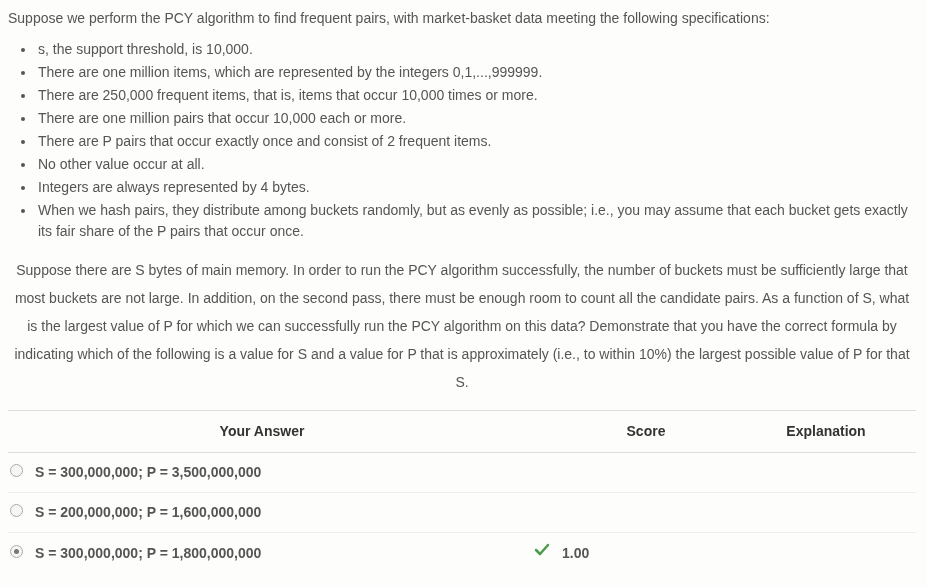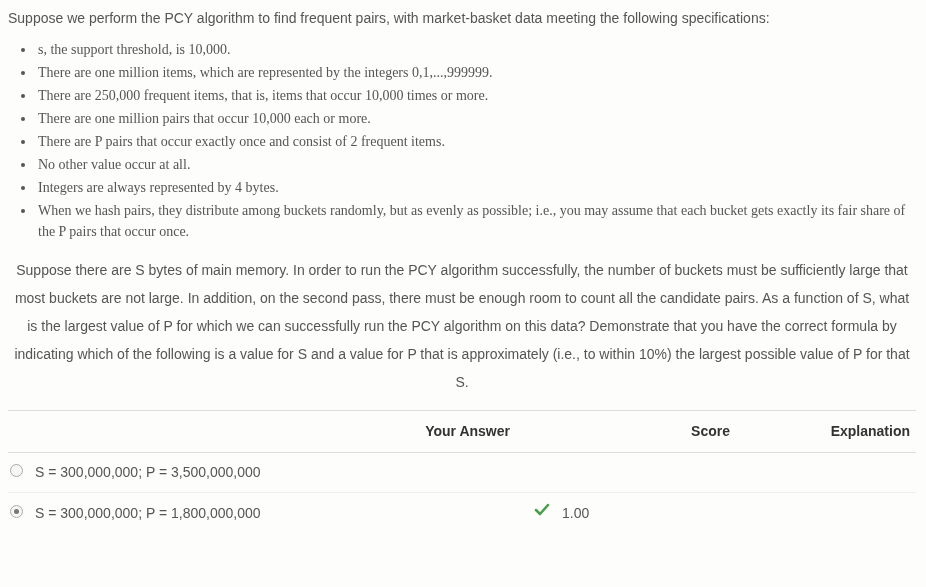--- a/index.html
+++ b/index.html
@@ -14,47 +14,47 @@
     width: 926px;
   }
   .question-intro { margin: 0 0 10px 0; }
   .spec-list {
     margin: 0 0 14px 0;
     padding-left: 28px;
   }
   .spec-list li {
     margin-bottom: 2px;
     padding-left: 2px;
-    font-family: Liberation Serif, serif;
   }
   .question-body {
     margin: 0 0 14px 0;
     line-height: 2;
     text-align: center;
   }
   .answer-table {
     width: 100%;
     border-collapse: collapse;
     margin-top: 6px;
   }
   .answer-table th {
-    text-align: right;
+    text-align: center;
     font-weight: bold;
     color: #333;
     padding: 10px 6px 10px 6px;
     border-top: 1px solid #ddd;
     border-bottom: 1px solid #ddd;
     font-size: 14px;
   }
   .answer-table td {
     padding: 9px 6px;
     border-bottom: 1px solid #eee;
     vertical-align: middle;
     font-size: 14px;
     color: #555;
+    font-weight: bold;
   }
   .answer-table tr:last-child td { border-bottom: none; }
   .radio-cell { width: 18px; padding-left: 2px !important; }
   .radio {
     width: 13px; height: 13px;
     border: 1px solid #aaa;
     border-radius: 50%;
     display: inline-block;
     position: relative;
     background: #f6f6f6;
@@ -104,20 +104,27 @@
   </thead>
   <tbody>
     <tr>
       <td class="radio-cell"><span class="radio"></span></td>
       <td>S = 300,000,000; P = 3,500,000,000</td>
       <td class="col-check"></td>
       <td class="col-score"></td>
       <td class="col-expl"></td>
     </tr>
     <tr>
+      <td class="radio-cell"><span class="radio"></span></td>
+      <td>S = 200,000,000; P = 1,600,000,000</td>
+      <td class="col-check"></td>
+      <td class="col-score"></td>
+      <td class="col-expl"></td>
+    </tr>
+    <tr>
       <td class="radio-cell"><span class="radio selected"></span></td>
       <td>S = 300,000,000; P = 1,800,000,000</td>
       <td class="col-check">
         <svg class="check-icon" viewBox="0 0 16 16">
           <path d="M2 8 L6 12 L14 3" stroke="#4a9d4a" stroke-width="2.5" fill="none" stroke-linecap="round" stroke-linejoin="round"></path>
         </svg>
       </td>
       <td class="col-score">1.00</td>
       <td class="col-expl"></td>
     </tr>

